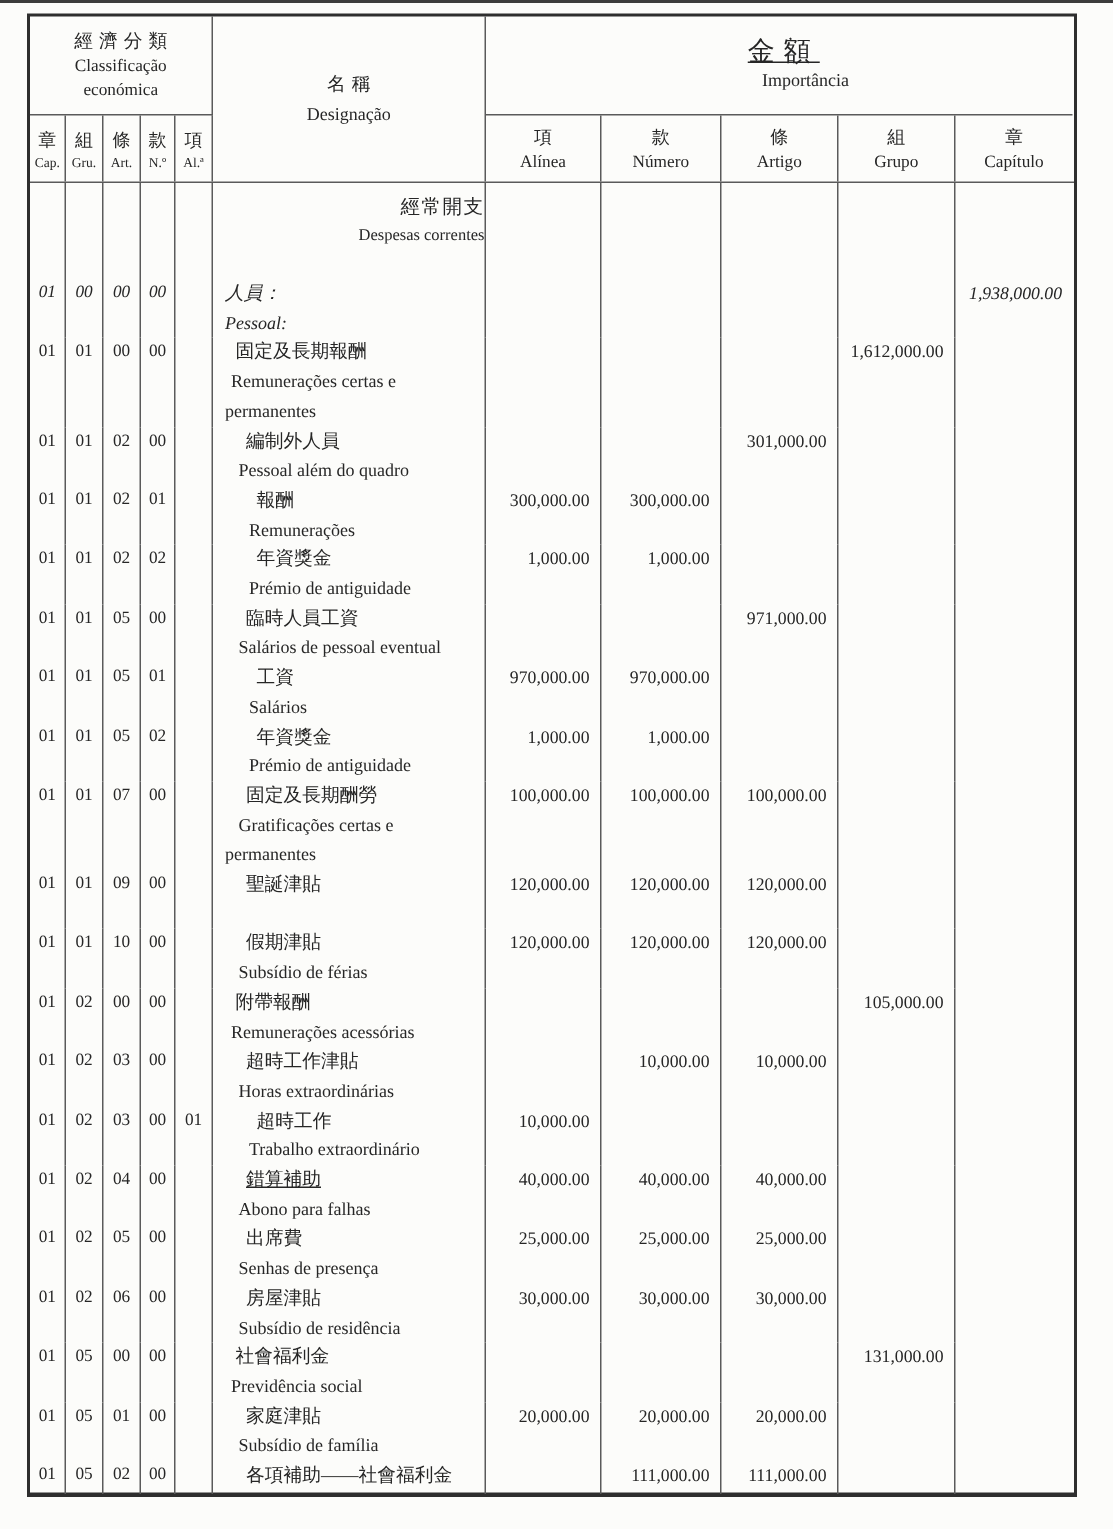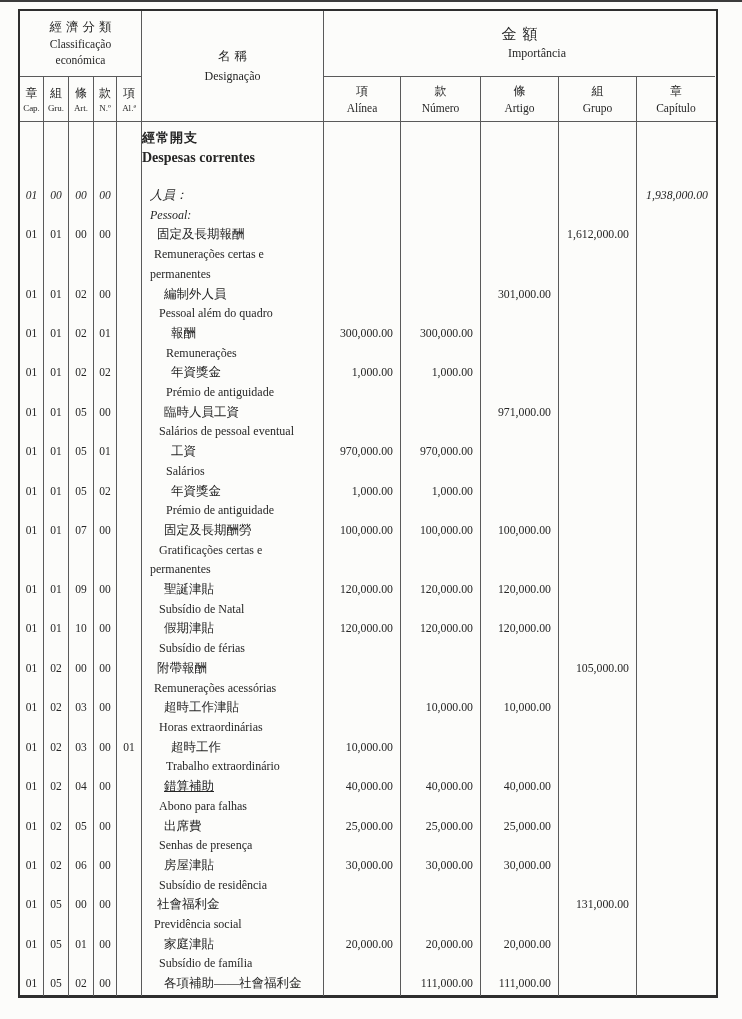--- a/index.html
+++ b/index.html
@@ -45,38 +45,38 @@
     grid-column:6/7;grid-row:1/3;
     display:flex;flex-direction:column;justify-content:center;align-items:center;text-align:center;
   }
   .desig-head .zh{font-size:12.5px;letter-spacing:4px;padding-left:4px;line-height:20px;}
   .desig-head .ptl{font-size:12px;line-height:20px;}
   .amount-head{
     grid-column:7/12;grid-row:1;
     border-right:none;border-bottom:1px solid var(--line);
     display:flex;flex-direction:column;justify-content:center;align-items:center;text-align:center;
   }
-  .amount-head .zh{font-size:15px;letter-spacing:6px;padding-left:6px;line-height:19px;}
+  .amount-head .zh{font-size:18px;letter-spacing:6px;padding-left:6px;line-height:19px;text-decoration:underline;}
   .amount-head .ptl{font-size:12px;line-height:18px;margin-left:35px;}
   .sub{
     grid-row:2;
     display:flex;flex-direction:column;justify-content:center;align-items:center;text-align:center;
   }
   .sub .zh{font-size:12px;line-height:18px;}
   .sub.codehead .ptl{font-size:9px;line-height:13px;}
   .sub.amthead .ptl{font-size:11.5px;line-height:17px;}
   .sub.last{border-right:none;}
   .tbody{height:874px;overflow:hidden;}
   .row{display:grid;grid-template-columns:var(--cols);}
   .row .c{border-right:1px solid var(--line);overflow:hidden;}
   .row .c:last-child{border-right:none;}
   .title-row{min-height:64px;}
-  .title-row .name{text-align:left;padding-top:6px;font-weight:bold;}
+  .title-row .name{text-align:right;padding-top:6px;font-weight:normal;}
   .title-row .name .t-zh{font-size:13px;line-height:var(--lh);letter-spacing:1px;}
-  .title-row .name .t-pt{font-size:14px;line-height:var(--lh);}
+  .title-row .name .t-pt{font-size:11px;line-height:var(--lh);}
   .entry{min-height:39.4px;}
   .entry .code{text-align:center;font-size:11.5px;line-height:var(--lh);white-space:nowrap;}
   .entry .amt{text-align:right;padding-right:7px;font-size:11.8px;line-height:var(--lh);white-space:nowrap;}
   .entry .name .zh{font-size:12.5px;line-height:var(--lh);white-space:nowrap;}
   .entry .name .pt{font-size:12px;line-height:var(--lh);padding-right:2px;}
   .entry.italic .code,
   .entry.italic .amt,
   .entry.italic .name .zh,
   .entry.italic .name .pt{font-style:italic;}
 </style>
@@ -308,21 +308,20 @@
         <div class="c amt"></div>
       </div>
       <div class="row entry">
         <div class="c code">01</div>
         <div class="c code">01</div>
         <div class="c code">09</div>
         <div class="c code">00</div>
         <div class="c code"></div>
         <div class="c name">
           <div class="zh" style="padding-left: 22px;">聖誕津貼</div>
-          <div class="pt" style="padding-left: 8px; text-indent: 9px;">Subsídio de Natal</div>
         </div>
         <div class="c amt">120,000.00</div>
         <div class="c amt">120,000.00</div>
         <div class="c amt">120,000.00</div>
         <div class="c amt"></div>
         <div class="c amt"></div>
       </div>
       <div class="row entry">
         <div class="c code">01</div>
         <div class="c code">01</div>

